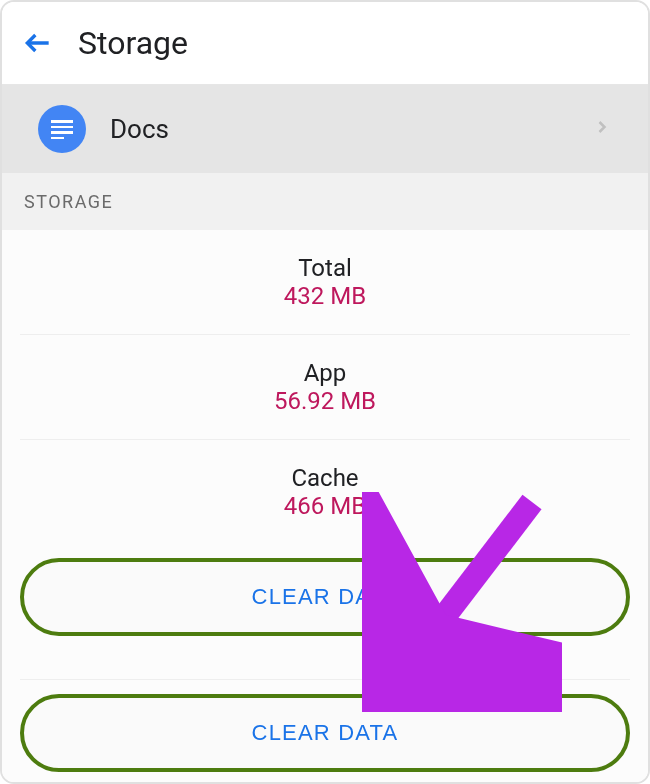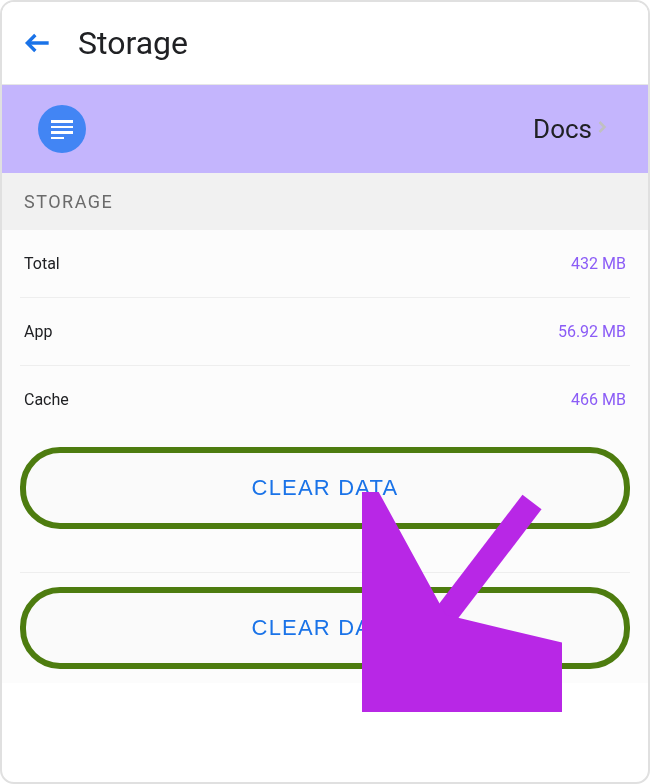--- a/index.html
+++ b/index.html
@@ -29,23 +29,22 @@
     }
     .header-title {
       font-size: 32px;
       font-weight: 400;
       color: #202124;
     }
     .app-row {
       display: flex;
       align-items: center;
       padding: 20px 36px;
-      background: #c4b5fd;
+      background: #e5e5e5;
       cursor: pointer;
-      text-align: right;
     }
     .app-icon {
       width: 48px;
       height: 48px;
       background: #4285f4;
       border-radius: 50%;
       display: flex;
       align-items: center;
       justify-content: center;
       margin-right: 24px;
@@ -67,33 +66,34 @@
       color: #6b6b6b;
       font-weight: 400;
     }
     .content {
       background: #fcfcfc;
       padding: 0 18px;
     }
     .stat-row {
       display: flex;
       justify-content: space-between;
-      align-items: flex-end;
+      align-items: center;
       padding: 24px 4px;
       border-bottom: 1px solid #eeeeee;
-      font-size: 16px;
+      font-size: 24px;
+      flex-direction: column;
     }
     .stat-row.no-border { border-bottom: none; }
     .stat-label { color: #202124; }
-    .stat-value { color: #8b5cf6; }
+    .stat-value { color: #be185d; }
     .action-btn {
       width: 100%;
       padding: 22px;
       margin: 14px 0;
-      border: 6px solid #4d7c0f;
+      border: 4px solid #4d7c0f;
       border-radius: 40px;
       background: #fafafa;
       color: #1a73e8;
       font-size: 22px;
       font-weight: 500;
       letter-spacing: 1.2px;
       cursor: pointer;
       text-align: center;
     }
     .spacer {

